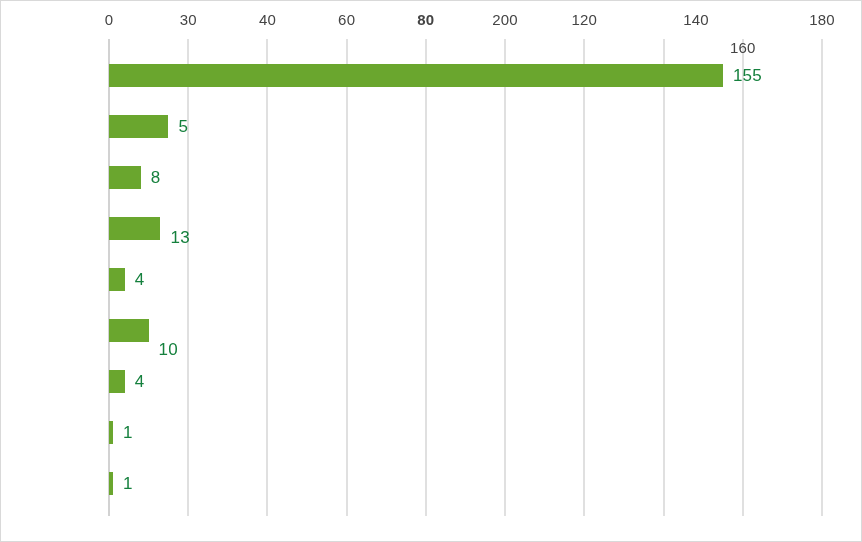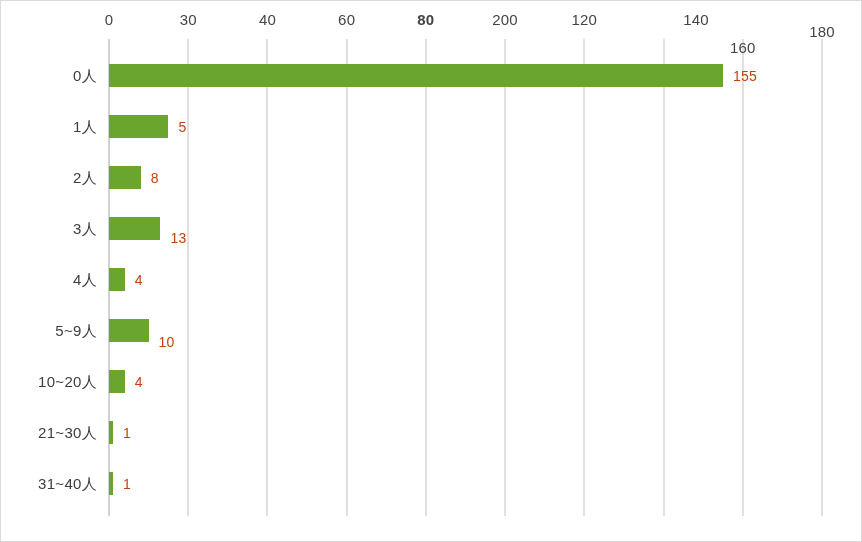--- a/index.html
+++ b/index.html
@@ -64,42 +64,31 @@
     height: 542px;
   }
   .bar {
     position: absolute;
     height: 23px;
     background: #6aa62e;
   }
   .bar-value {
     position: absolute;
     transform: translateY(-50%);
-    font-size: 14px;
-    color: #c2410c;
+    font-size: 17px;
+    color: #15803d;
     white-space: nowrap;
     letter-spacing: 0.2px;
   }
 </style>
 </head>
 <body>
 
 <div id="chart-frame">
 
-  <div id="cat-labels">
-      <div class="cat-label" style="top: 74.5px;">0人</div>
-      <div class="cat-label" style="top: 125.5px;">1人</div>
-      <div class="cat-label" style="top: 176.5px;">2人</div>
-      <div class="cat-label" style="top: 227.5px;">3人</div>
-      <div class="cat-label" style="top: 278.5px;">4人</div>
-      <div class="cat-label" style="top: 329.5px;">5~9人</div>
-      <div class="cat-label" style="top: 380.5px;">10~20人</div>
-      <div class="cat-label" style="top: 431.5px;">21~30人</div>
-      <div class="cat-label" style="top: 482.5px;">31~40人</div>
-    </div>
 
   <div id="plot">
       <div class="gridline axis-zero" style="left: -1px;"></div>
       <div class="gridline" style="left: 78.2222px;"></div>
       <div class="gridline" style="left: 157.444px;"></div>
       <div class="gridline" style="left: 236.667px;"></div>
       <div class="gridline" style="left: 315.889px;"></div>
       <div class="gridline" style="left: 395.111px;"></div>
       <div class="gridline" style="left: 474.333px;"></div>
       <div class="gridline" style="left: 553.556px;"></div>
@@ -118,23 +107,23 @@
 
 <div class="tick-label" style="left: 108px;">0</div>
     <div class="tick-label" style="left: 187.222px;">30</div>
     <div class="tick-label" style="left: 266.444px;">40</div>
     <div class="tick-label" style="left: 345.667px;">60</div>
     <div class="tick-label" style="left: 424.889px; font-weight: bold;">80</div>
     <div class="tick-label" style="left: 504.111px;">200</div>
     <div class="tick-label" style="left: 583.333px;">120</div>
     <div class="tick-label" style="left: 695px;">140</div>
     <div class="tick-label" style="left: 741.778px; margin-top: 28px;">160</div>
-    <div class="tick-label" style="left: 821px; margin-top: 12px;">180</div>
+    <div class="tick-label" style="left: 821px;">180</div>
     <div class="bar-value" style="left: 731.972px; top: 74.5px;">155</div>
     <div class="bar-value" style="left: 177.417px; top: 125.5px;">5</div>
     <div class="bar-value" style="left: 149.689px; top: 176.5px;">8</div>
     <div class="bar-value" style="left: 169.494px; top: 237px; text-align: right;">13</div>
     <div class="bar-value" style="left: 133.844px; top: 278.5px;">4</div>
-    <div class="bar-value" style="left: 157.611px; top: 341px;">10</div>
+    <div class="bar-value" style="left: 157.611px; top: 349px;">10</div>
     <div class="bar-value" style="left: 133.844px; top: 380.5px;">4</div>
     <div class="bar-value" style="left: 121.961px; top: 431.5px;">1</div>
     <div class="bar-value" style="left: 121.961px; top: 482.5px;">1</div>
   </div>
 
 </body></html>

